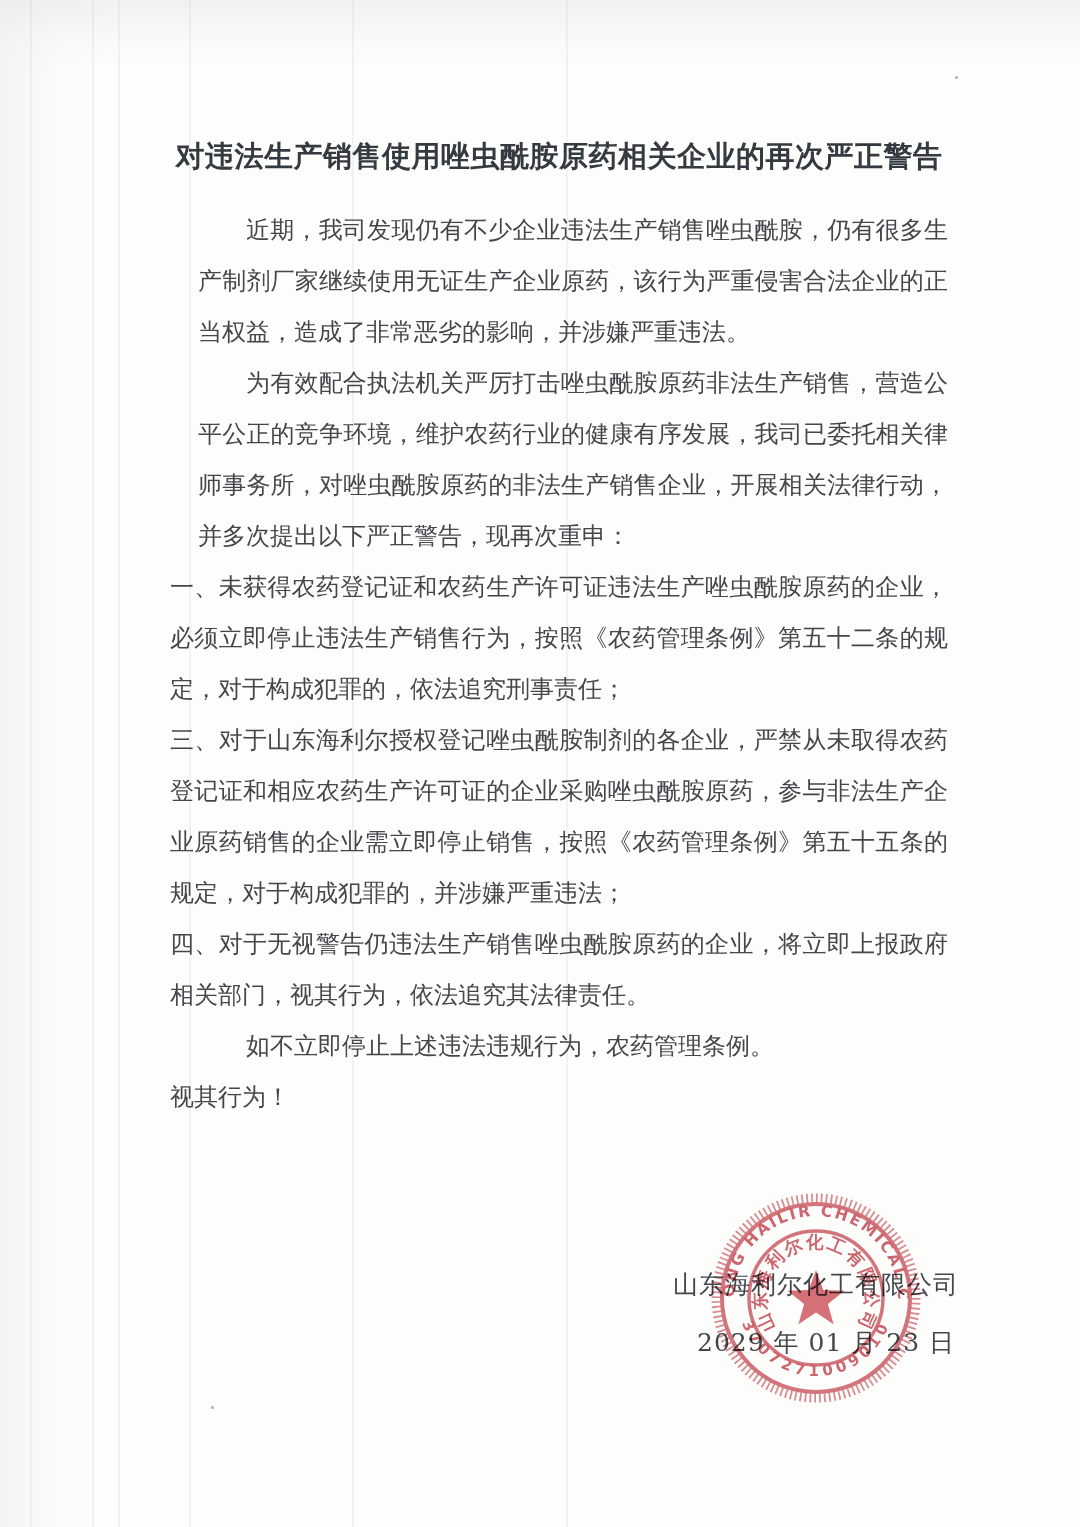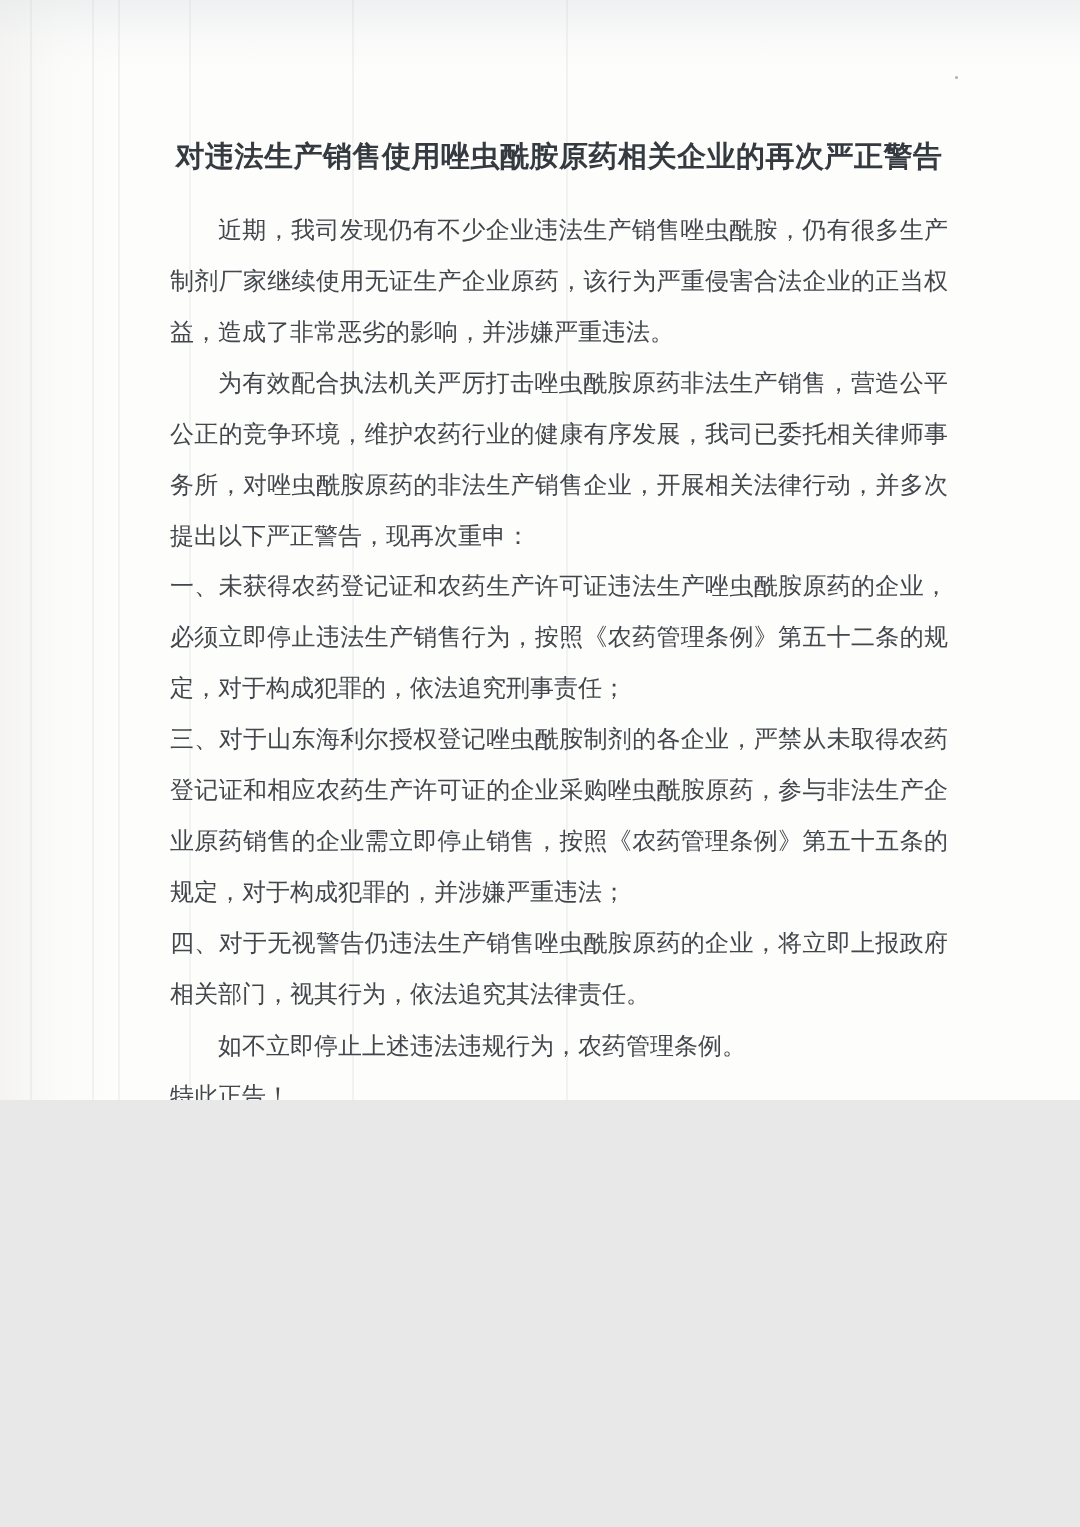--- a/index.html
+++ b/index.html
@@ -2,21 +2,21 @@
 <html><head>
 <meta charset="utf-8">
 <style>
   * { margin: 0; padding: 0; box-sizing: border-box; }
   html, body { background: #e8e8e8; }
   body { font-family: "DejaVu Serif", "Liberation Serif", serif; }
 
   .page {
     position: relative;
     width: 1080px;
-    height: 1100px;
+    height: 1527px;
     margin: 0 auto;
     background:
       linear-gradient(180deg, rgba(228,231,233,0.55) 0%, rgba(240,241,242,0.30) 40px, rgba(255,255,255,0) 70px),
       linear-gradient(90deg, rgba(236,235,232,0.50) 0%, rgba(246,245,243,0.25) 60px, rgba(255,255,255,0) 110px),
       #fdfdfc;
     overflow: hidden;
   }
 
   
   .streak {
@@ -49,22 +49,22 @@
   .doc-title {
     font-size: 29px;
     font-weight: 700;
     line-height: 46px;
     text-align: center;
     color: #343a40;
     margin-bottom: 26px;
     letter-spacing: 0.5px;
   }
 
-  .para { text-indent: 2em; }
-  .item  { text-indent: 0; font-family: Liberation Mono, monospace; }
+  .para { text-indent: 2em; margin-left: 28px; }
+  .item  { text-indent: 0; }
 
   .signature-company {
     position: absolute;
     left: 673px;
     top: 1268px;
     font-size: 25px;
     color: #44484d;
     letter-spacing: 1px;
     white-space: nowrap;
   }
@@ -115,21 +115,21 @@
     <div class="doc-title">对违法生产销售使用唑虫酰胺原药相关企业的再次严正警告</div>
 
     <p class="para">近期，我司发现仍有不少企业违法生产销售唑虫酰胺，仍有很多生产制剂厂家继续使用无证生产企业原药，该行为严重侵害合法企业的正当权益，造成了非常恶劣的影响，并涉嫌严重违法。</p>
     <p class="para">为有效配合执法机关严厉打击唑虫酰胺原药非法生产销售，营造公平公正的竞争环境，维护农药行业的健康有序发展，我司已委托相关律师事务所，对唑虫酰胺原药的非法生产销售企业，开展相关法律行动，并多次提出以下严正警告，现再次重申：</p>
 
     <p class="item">一、未获得农药登记证和农药生产许可证违法生产唑虫酰胺原药的企业，必须立即停止违法生产销售行为，按照《农药管理条例》第五十二条的规定，对于构成犯罪的，依法追究刑事责任；</p>
     <p class="item">三、对于山东海利尔授权登记唑虫酰胺制剂的各企业，严禁从未取得农药登记证和相应农药生产许可证的企业采购唑虫酰胺原药，参与非法生产企业原药销售的企业需立即停止销售，按照《农药管理条例》第五十五条的规定，对于构成犯罪的，并涉嫌严重违法；</p>
     <p class="item">四、对于无视警告仍违法生产销售唑虫酰胺原药的企业，将立即上报政府相关部门，视其行为，依法追究其法律责任。</p>
 
     <p class="para">如不立即停止上述违法违规行为，农药管理条例。</p>
-    <p class="item">特此正告！</p>
+    <p class="item">视其行为！</p>
   </div>
 
   <div class="signature-company">山东海利尔化工有限公司</div>
   <div class="signature-date">2029 年 01 月 23 日</div>
 
   <svg class="seal" viewBox="0 0 220 220" aria-hidden="true">
 
     <circle cx="110" cy="110" r="100" fill="none" stroke="#c8515a" stroke-width="9" stroke-dasharray="1.8 3.1" opacity="0.75"></circle>
 
     <circle cx="110" cy="110" r="94" fill="none" stroke="#c8515a" stroke-width="4" opacity="0.9"></circle>

